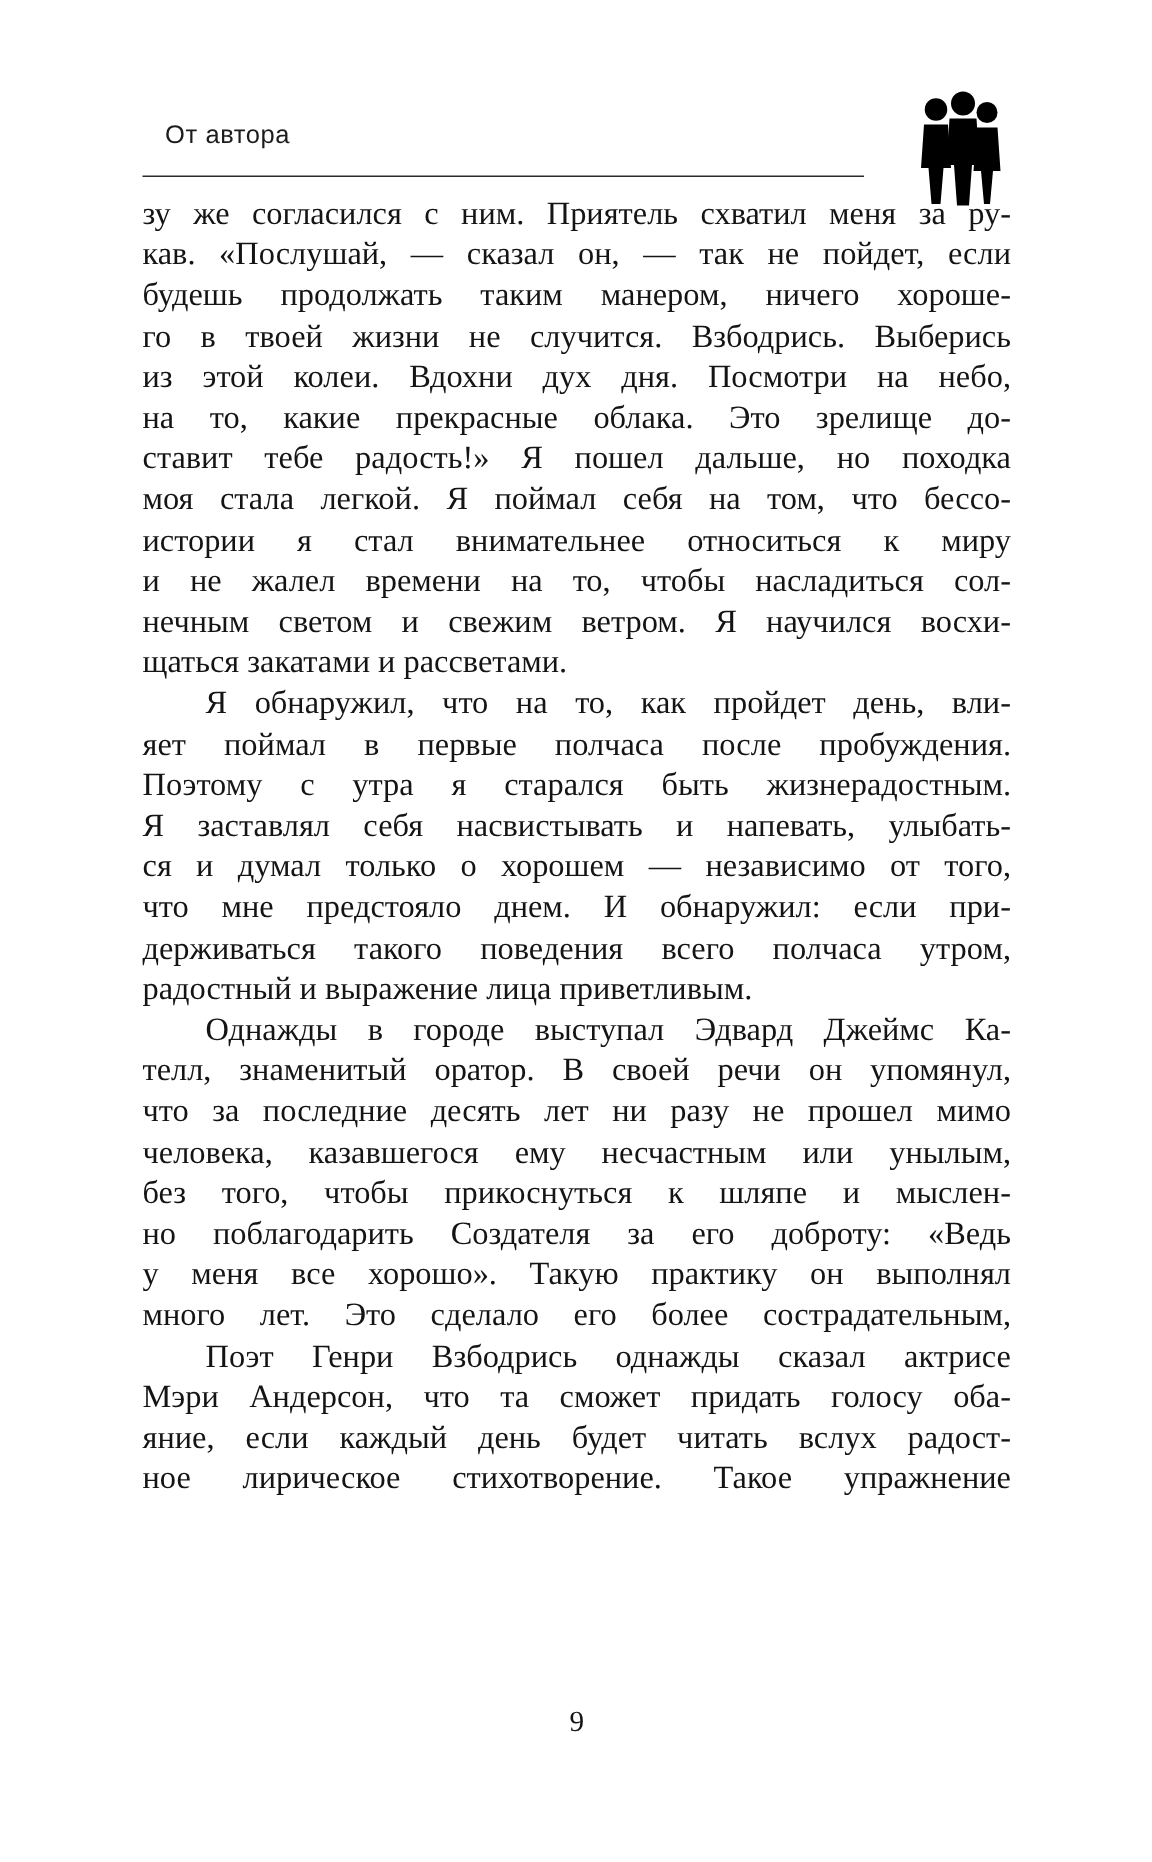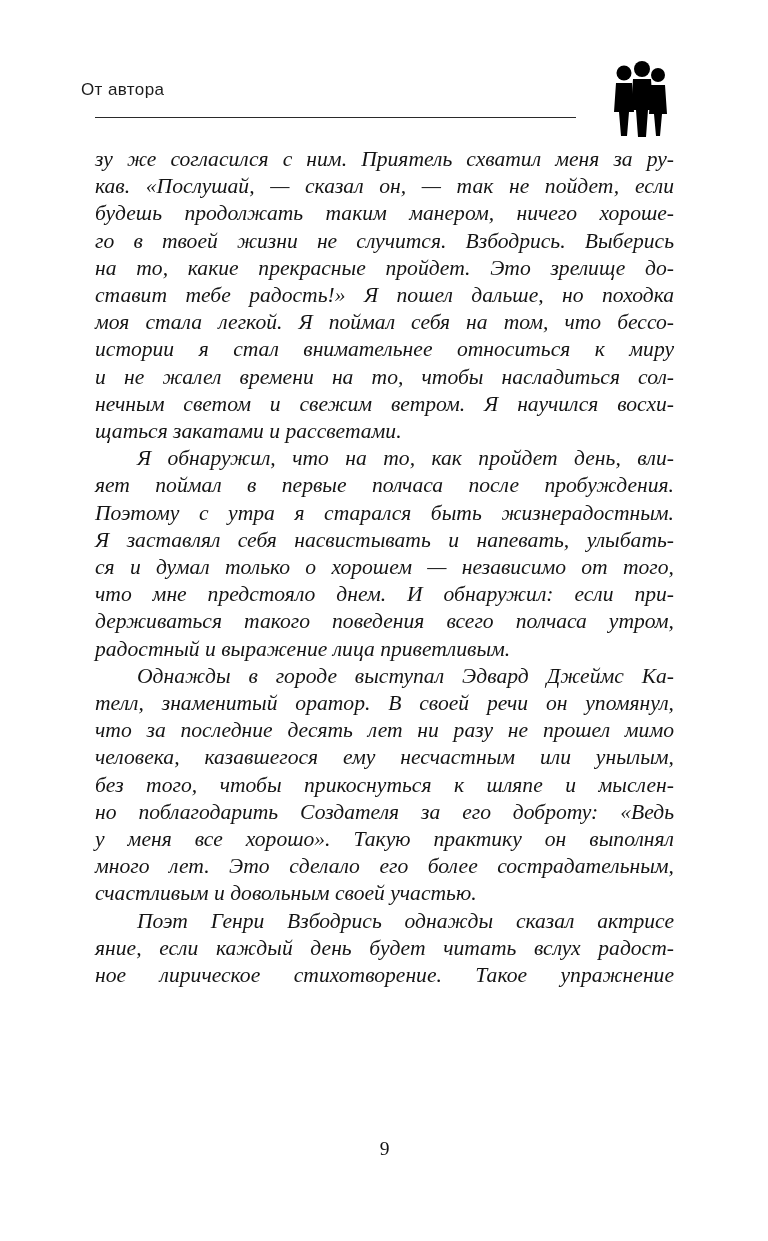--- a/index.html
+++ b/index.html
@@ -8,21 +8,21 @@
     position: relative;
     width: 768px;
     height: 1241px;
     background: #ffffff;
     overflow: hidden;
     color: #141414;
     font-family: "Liberation Serif", "DejaVu Serif", serif;
   }
   .header-title {
     position: absolute;
-    left: 81px;
+    left: 110px;
     top: 80px;
     font-family: "Liberation Sans", "DejaVu Sans", sans-serif;
     font-size: 17px;
     letter-spacing: 0.4px;
     color: #1c1c1c;
     text-align: center;
   }
   .header-rule {
     position: absolute;
     left: 95px;
@@ -34,25 +34,24 @@
   .header-icon {
     position: absolute;
     left: 611px;
     top: 60px;
     width: 58px;
     height: 78px;
   }
   .body-text {
     position: absolute;
     left: 95px;
-    top: 146px;
+    top: 129px;
     width: 579px;
     font-size: 21.6px;
     line-height: 27.2px;
-    font-style: italic;
   }
   .paragraph { margin: 0; }
   .paragraph.indent .line:first-child { text-indent: 42px; }
   .line {
     text-align: justify;
     text-align-last: justify;
     hyphens: none;
     white-space: normal;
   }
   .line.last { text-align-last: auto; }
@@ -87,21 +86,22 @@
       </g>
     </svg>
   </span>
 
   <main class="body-text" id="body-text">
       <div class="paragraph">
         <div class="line">зу же согласился с ним. Приятель схватил меня за ру-</div>
         <div class="line">кав. «Послушай, — сказал он, — так не пойдет, если</div>
         <div class="line">будешь продолжать таким манером, ничего хороше-</div>
         <div class="line">го в твоей жизни не случится. Взбодрись. Выберись</div>
-        <div class="line">на то, какие прекрасные пройдет. Это зрелище до-</div>
+        <div class="line">из этой колеи. Вдохни дух дня. Посмотри на небо,</div>
+        <div class="line">на то, какие прекрасные облака. Это зрелище до-</div>
         <div class="line">ставит тебе радость!» Я пошел дальше, но походка</div>
         <div class="line">моя стала легкой. Я поймал себя на том, что бессо-</div>
         <div class="line">истории я стал внимательнее относиться к миру</div>
         <div class="line">и не жалел времени на то, чтобы насладиться сол-</div>
         <div class="line">нечным светом и свежим ветром. Я научился восхи-</div>
         <div class="line last">щаться закатами и рассветами.</div>
       </div>
       <div class="paragraph indent">
         <div class="line">Я обнаружил, что на то, как пройдет день, вли-</div>
         <div class="line">яет поймал в первые полчаса после пробуждения.</div>
@@ -114,24 +114,24 @@
       </div>
       <div class="paragraph indent">
         <div class="line">Однажды в городе выступал Эдвард Джеймс Ка-</div>
         <div class="line">телл, знаменитый оратор. В своей речи он упомянул,</div>
         <div class="line">что за последние десять лет ни разу не прошел мимо</div>
         <div class="line">человека, казавшегося ему несчастным или унылым,</div>
         <div class="line">без того, чтобы прикоснуться к шляпе и мыслен-</div>
         <div class="line">но поблагодарить Создателя за его доброту: «Ведь</div>
         <div class="line">у меня все хорошо». Такую практику он выполнял</div>
         <div class="line">много лет. Это сделало его более сострадательным,</div>
-        <div class="line last">счастливым и довольным своей участью.</div>
       </div>
       <div class="paragraph indent">
         <div class="line">Поэт Генри Взбодрись однажды сказал актрисе</div>
+        <div class="line">Мэри Андерсон, что та сможет придать голосу оба-</div>
         <div class="line">яние, если каждый день будет читать вслух радост-</div>
         <div class="line">ное лирическое стихотворение. Такое упражнение</div>
       </div>
     </main>
 
   <div class="page-number">9</div>
 
 </div>
 
 </body></html>

